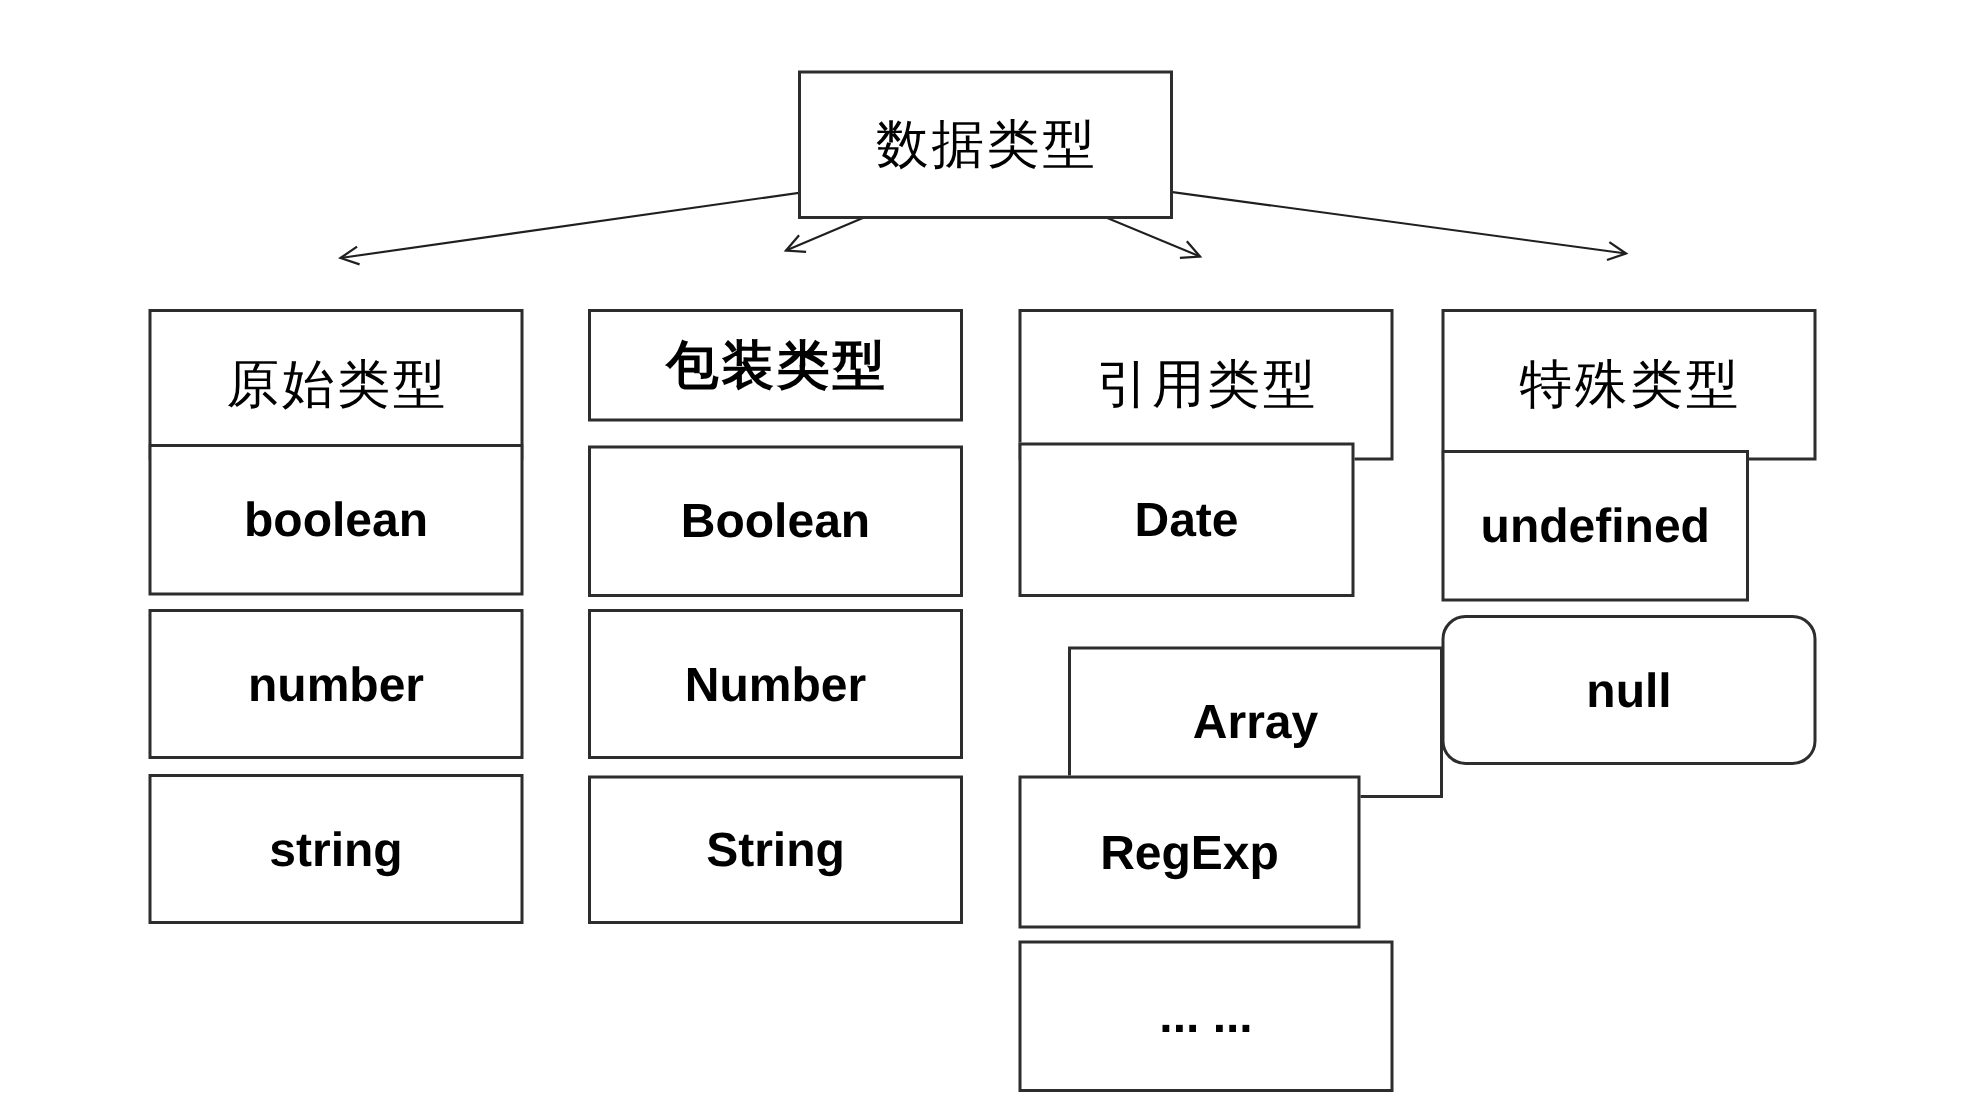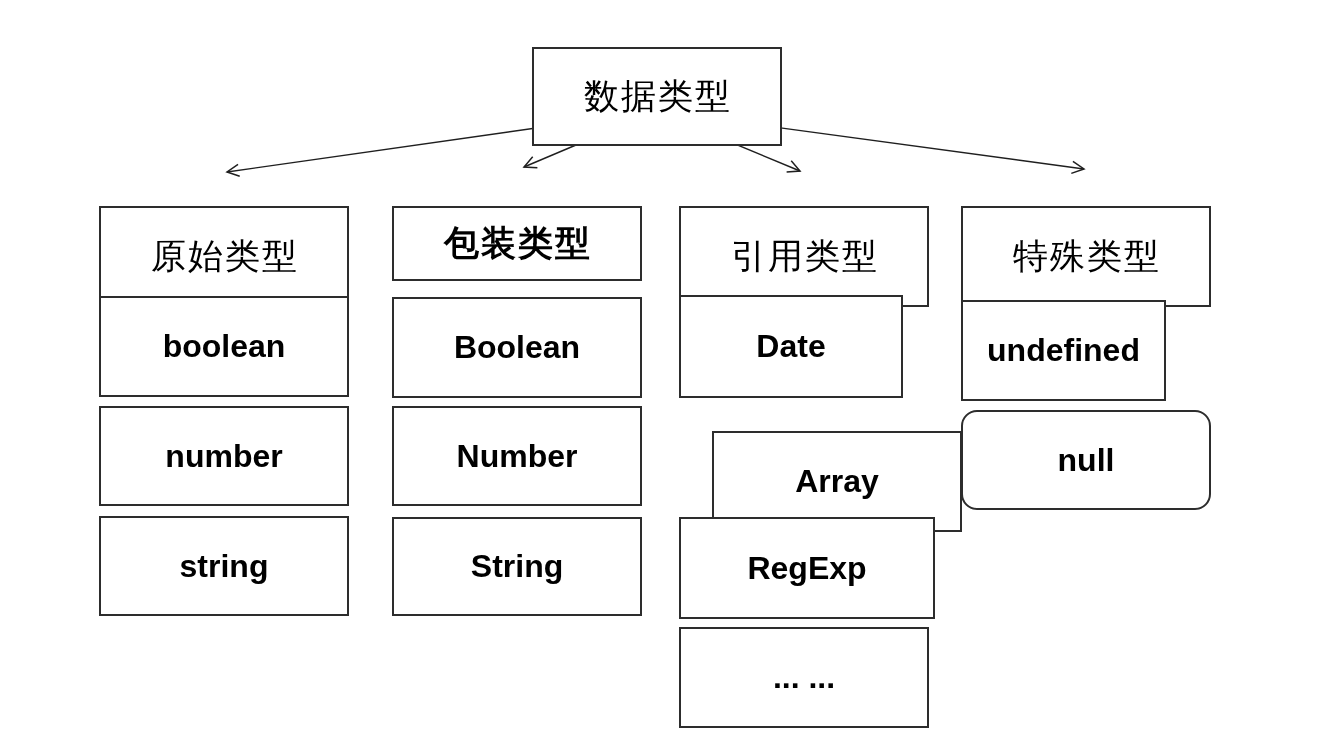--- a/index.html
+++ b/index.html
@@ -112,21 +112,21 @@
   <div class="box latin" style="left:392px; top:517px; width:250px; height:99px;">
     <span>String</span>
   </div>
 
   <div class="box latin" style="left:679px; top:295px; width:224px; height:103px;">
     <span>Date</span>
   </div>
   <div class="box latin" style="left:712px; top:407px; width:250px; height:101px;margin-top:24px;">
     <span>Array</span>
   </div>
-  <div class="box latin" style="left:679px; top:517px; width:256px; height:102px;">
+  <div class="box latin" style="left:679px; top:517px; width:228px; height:102px;">
     <span>RegExp</span>
   </div>
   <div class="box latin" style="left:679px; top:627px; width:250px; height:101px;">
     <span>... ...</span>
   </div>
 
   <div class="box latin" style="left:961px; top:300px; width:205px; height:101px;">
     <span>undefined</span>
   </div>
   <div class="box latin" style="left:961px; top:410px; width:250px; height:100px;border-radius:16px;">

